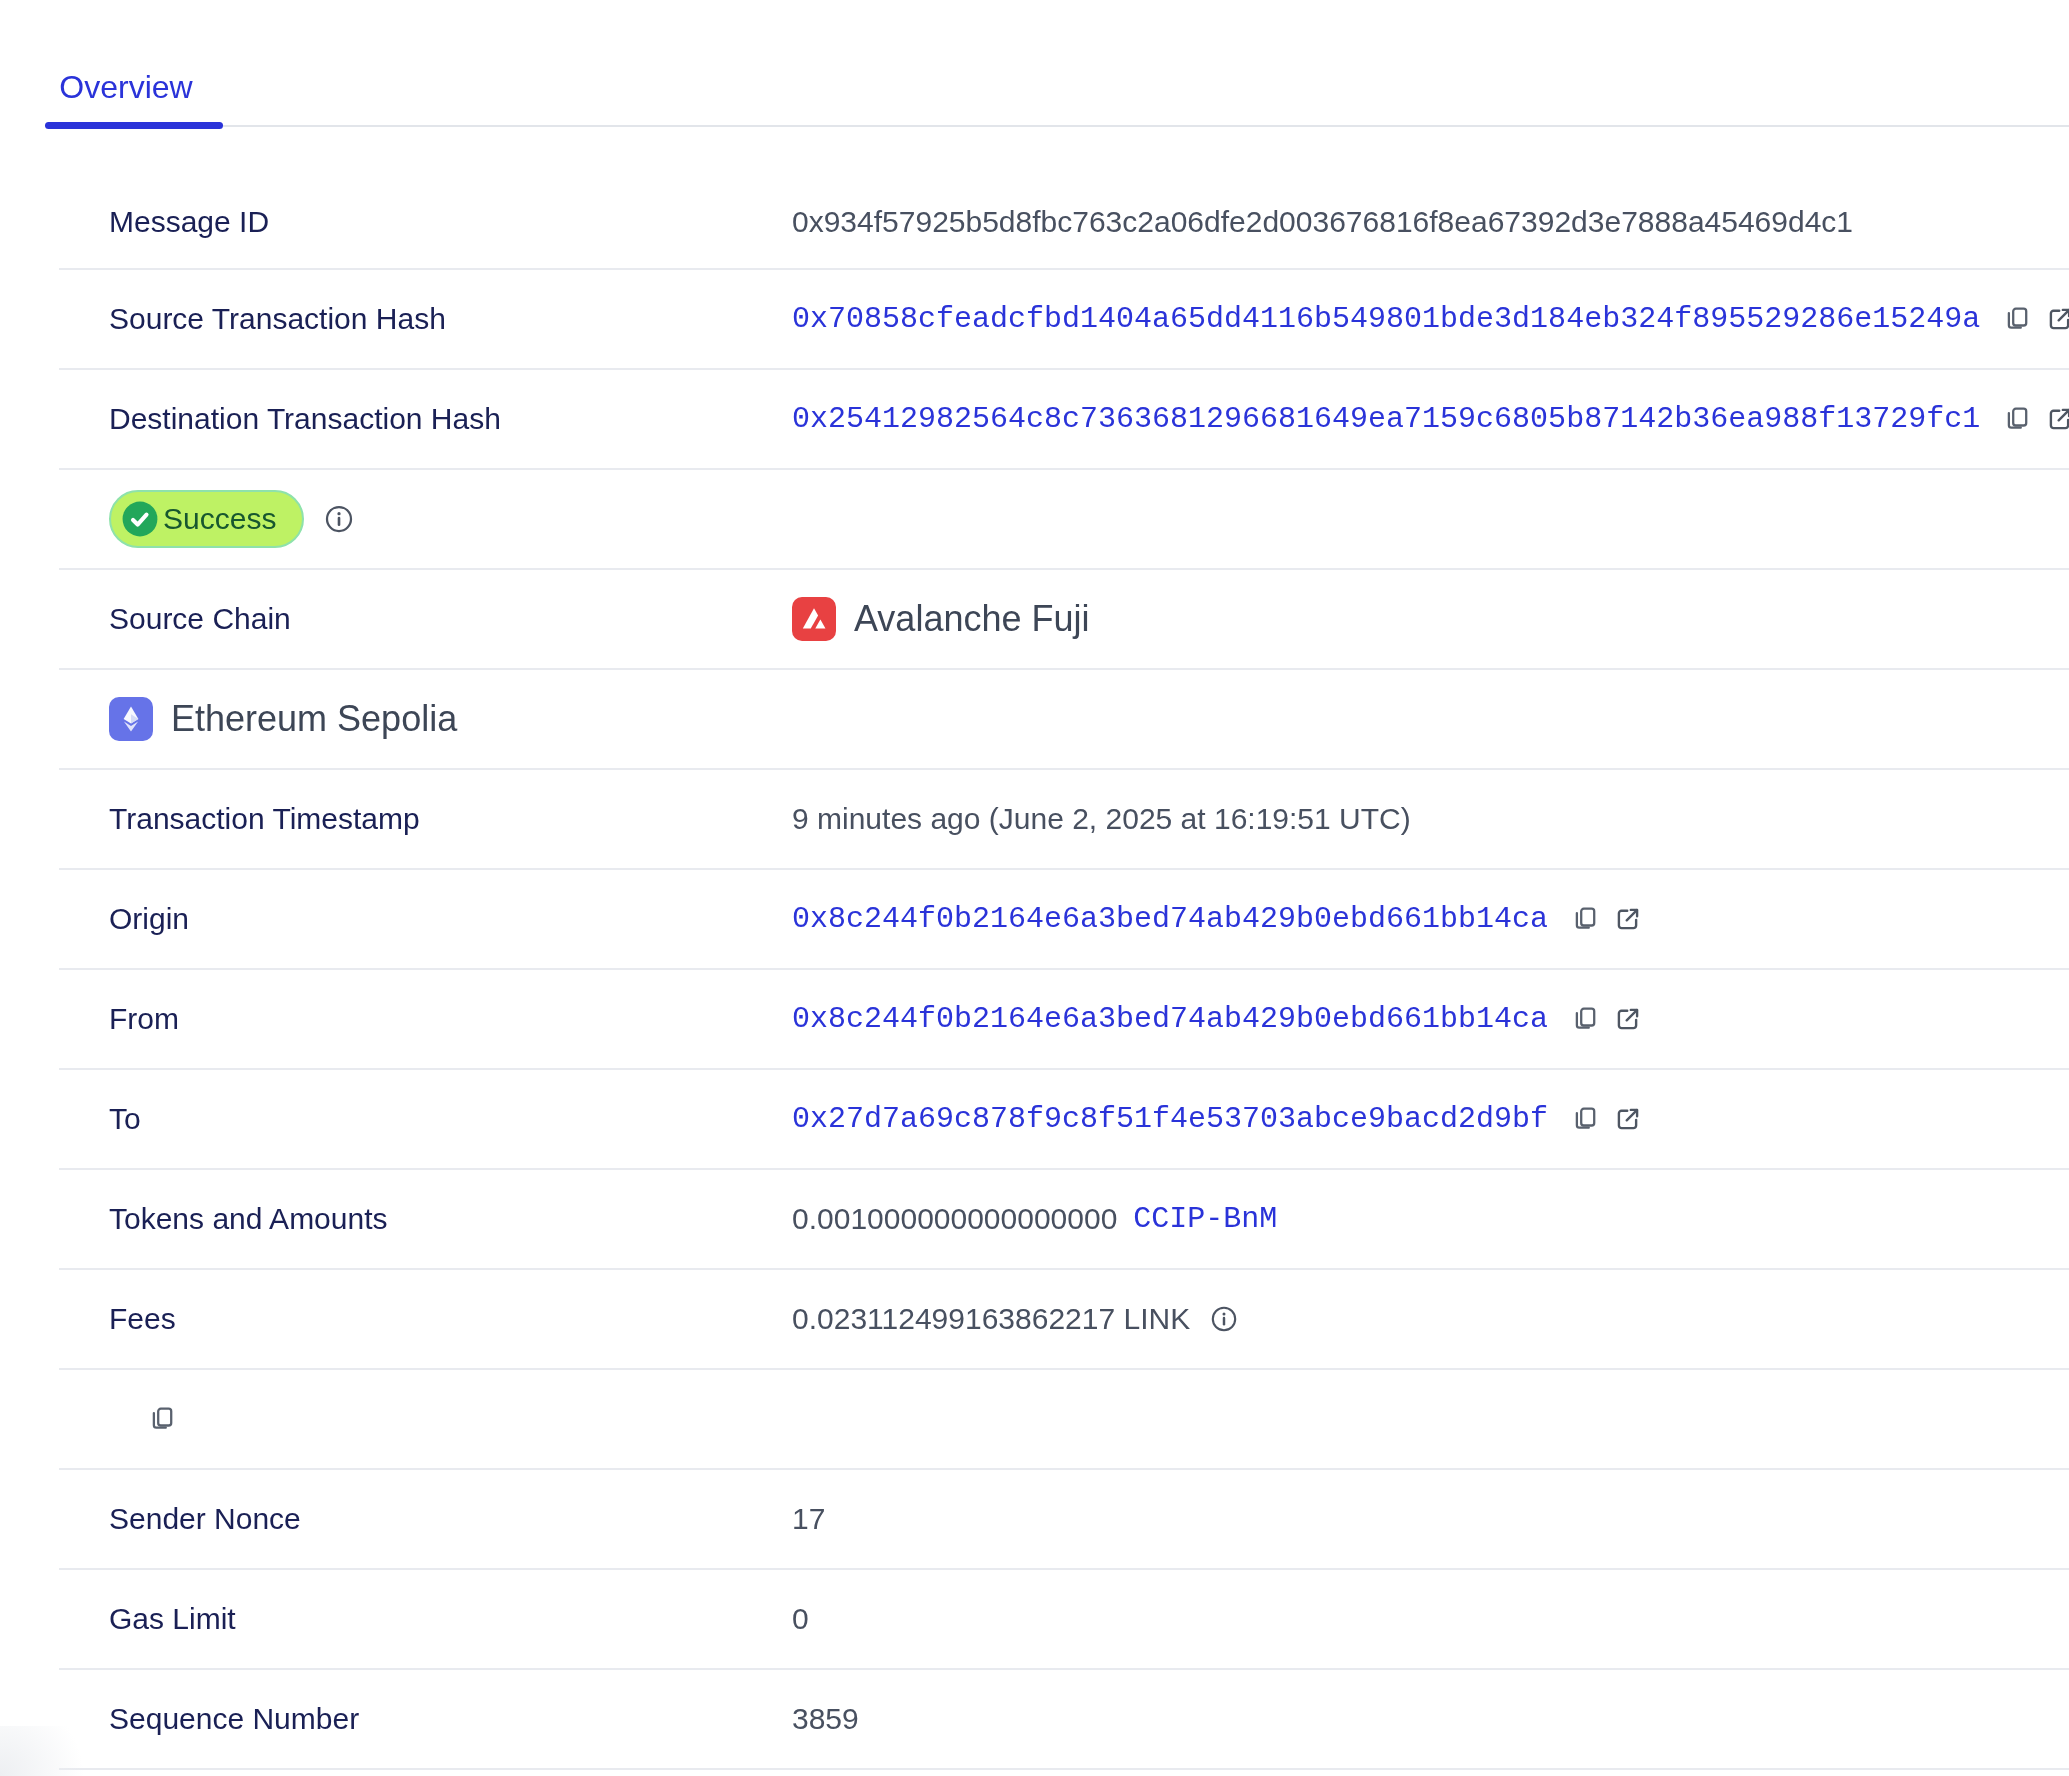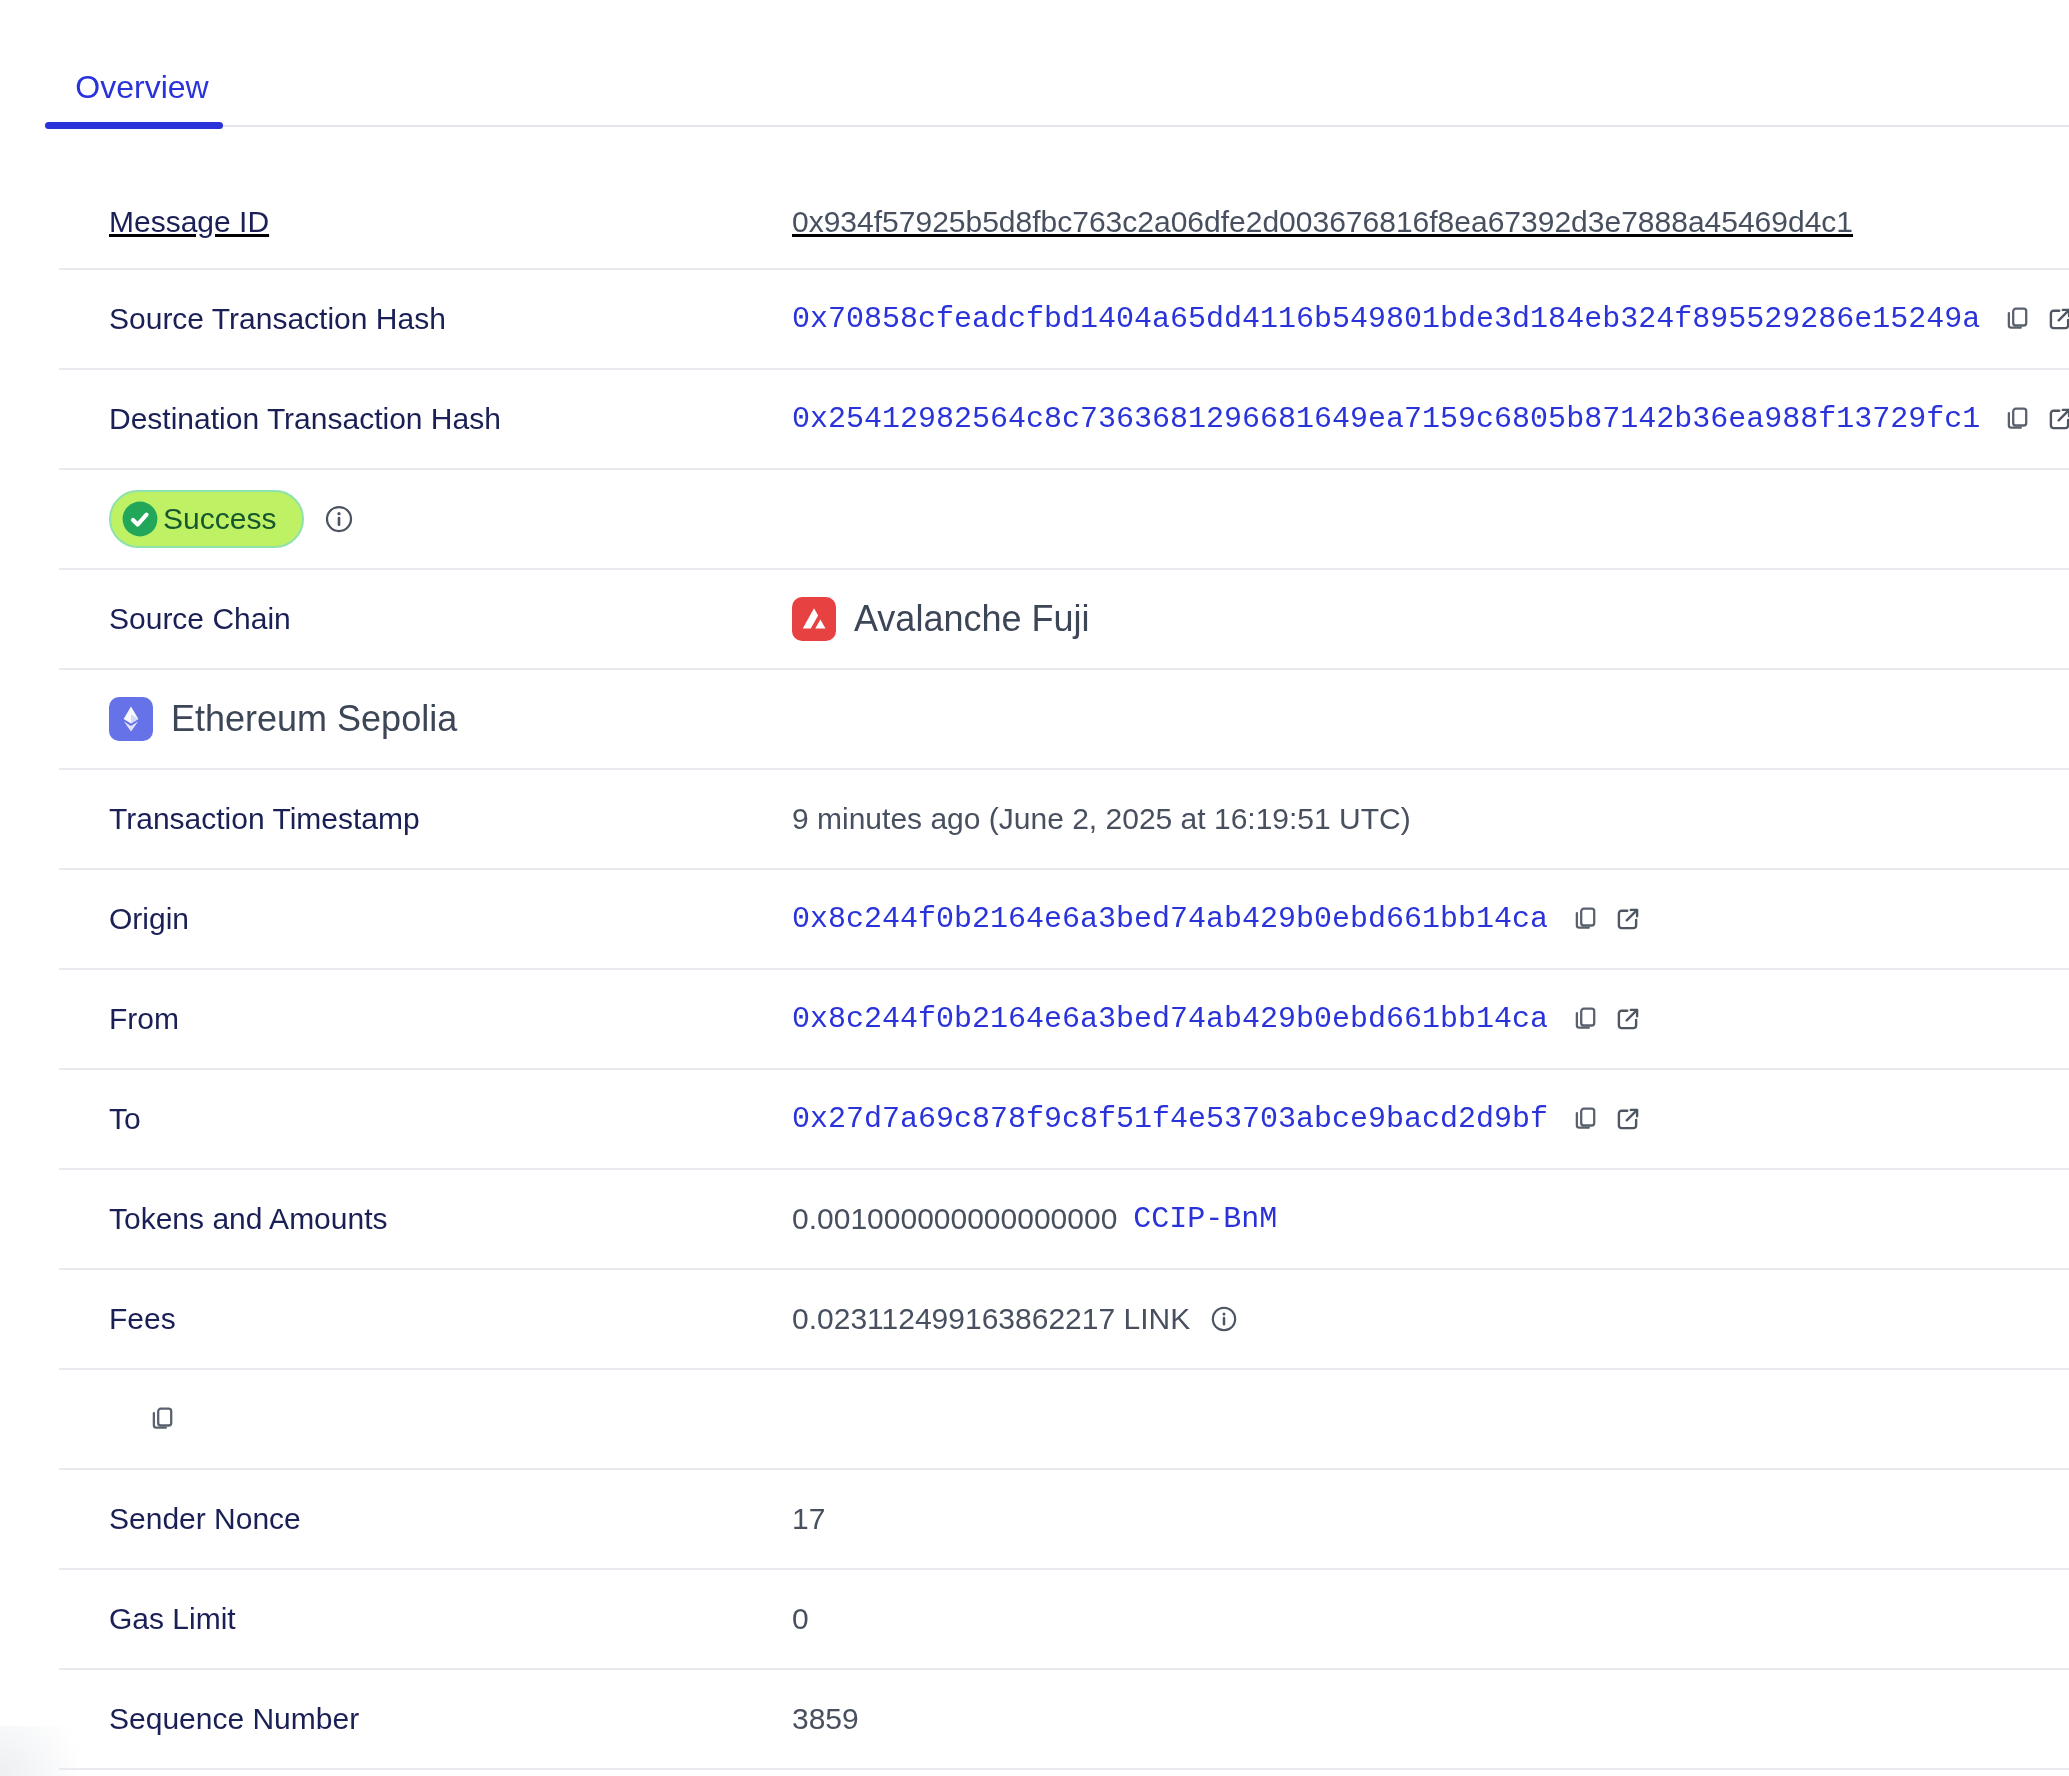--- a/index.html
+++ b/index.html
@@ -2,32 +2,32 @@
 <html><head>
 <meta charset="utf-8">
 <style>
   * { margin: 0; padding: 0; box-sizing: border-box; }
   html, body { width: 2069px; height: 1776px; background: #ffffff; overflow: hidden; }
   body { font-family: "Liberation Sans", "DejaVu Sans", sans-serif; position: relative; }
 
   
   .tabbar { position: relative; height: 125px; }
   .tab-track { position: absolute; left: 45px; right: 0; bottom: -2px; height: 2px; background: #e2e5ea; }
-  .tab { position: absolute; left: 53px; bottom: 0; width: 178px; height: 125px;
+  .tab { position: absolute; left: 37px; bottom: 0; width: 178px; height: 125px;
          display: flex; align-items: flex-end; justify-content: center; padding-bottom: 19px;
          color: #2a33d9; font-size: 32px; font-weight: 500; cursor: pointer; }
   .tab-underline { position: absolute; left: 45px; bottom: -4px; width: 178px; height: 7px;
                    background: #2a33d9; border-radius: 4px; }
 
   
   .table { padding-top: 50px; }
   .row { margin-left: 59px; padding-left: 50px; height: 100px;
          display: grid; grid-template-columns: 683px 1fr; align-items: center;
          border-bottom: 2px solid #e8eaef; }
-  .row.first { height: 95px; text-decoration: underline; }
+  .row.first { height: 95px; }
   .label { color: #1a2055; font-size: 30px; }
   .value { color: #485060; font-size: 30px; display: flex; align-items: center; }
   .mono-val { color: #485060; font-size: 30px; }
 
   a.hash, a.token { color: #2a33d9; text-decoration: none; font-size: 30px; cursor: pointer; font-family: Liberation Mono, monospace; }
 
   .icon-btn { display: inline-flex; align-items: center; justify-content: center;
               background: none; border: none; cursor: pointer; padding: 0; }
   .icon-btn svg { display: block; }
   .copy-gap { margin-left: 24px; }

